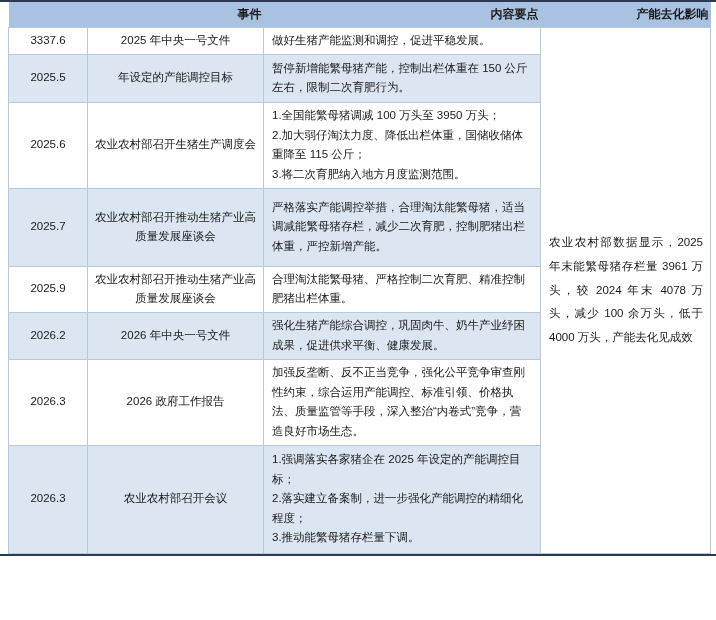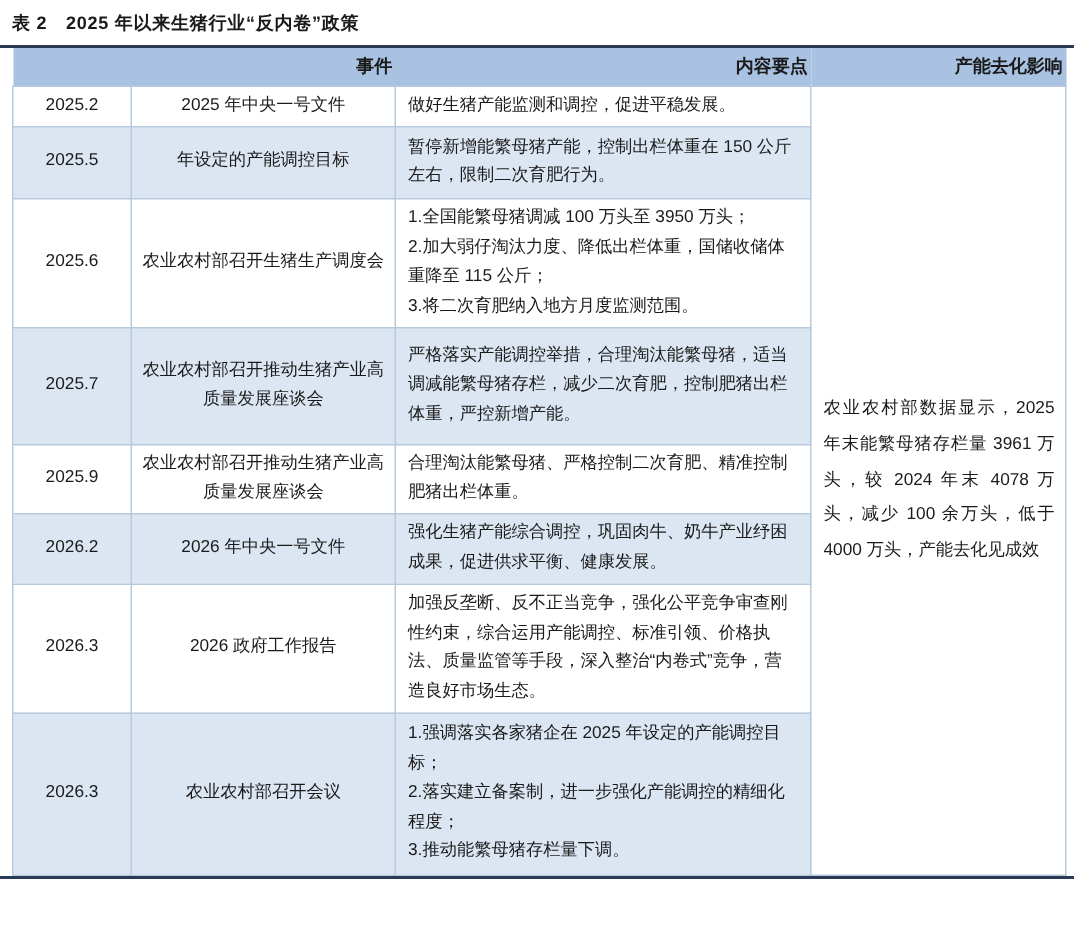--- a/index.html
+++ b/index.html
@@ -71,41 +71,40 @@
     font-size:11px;
     padding:8px 8px 0 8px;
     letter-spacing:0.3px;
   }
 </style>
 </head>
 <body>
 
 <div class="doc">
 
-  <div class="title">表 2　2025 年以来生猪行业“反内卷”政策</div>
 
   <div class="table-wrap">
     <table class="policy">
       <colgroup>
         <col class="c-date">
           <col class="c-event">
           <col class="c-content">
           <col class="c-impact">
       </colgroup>
       <thead>
         <tr style="height:23px;">
           <th></th>
           <th>事件</th>
           <th>内容要点</th>
           <th>产能去化影响</th>
         </tr>
       </thead>
       <tbody>
         <tr style="height:25px;">
-          <td class="date">2025.2</td>
+          <td class="date">3337.6</td>
           <td class="event">2025 年中央一号文件</td>
           <td class="content">做好生猪产能监测和调控，促进平稳发展。</td>
           <td class="impact" rowspan="8">农业农村部数据显示，2025 年末能繁母猪存栏量 3961 万头，较 2024 年末 4078 万头，减少 100 余万头，低于 4000 万头，产能去化见成效</td>
         </tr>
         <tr class="stripe" style="height:48px;">
           <td class="date">2025.5</td>
           <td class="event">年设定的产能调控目标</td>
           <td class="content">暂停新增能繁母猪产能，控制出栏体重在 150 公斤左右，限制二次育肥行为。</td>
         </tr>
         <tr style="height:86px;">

